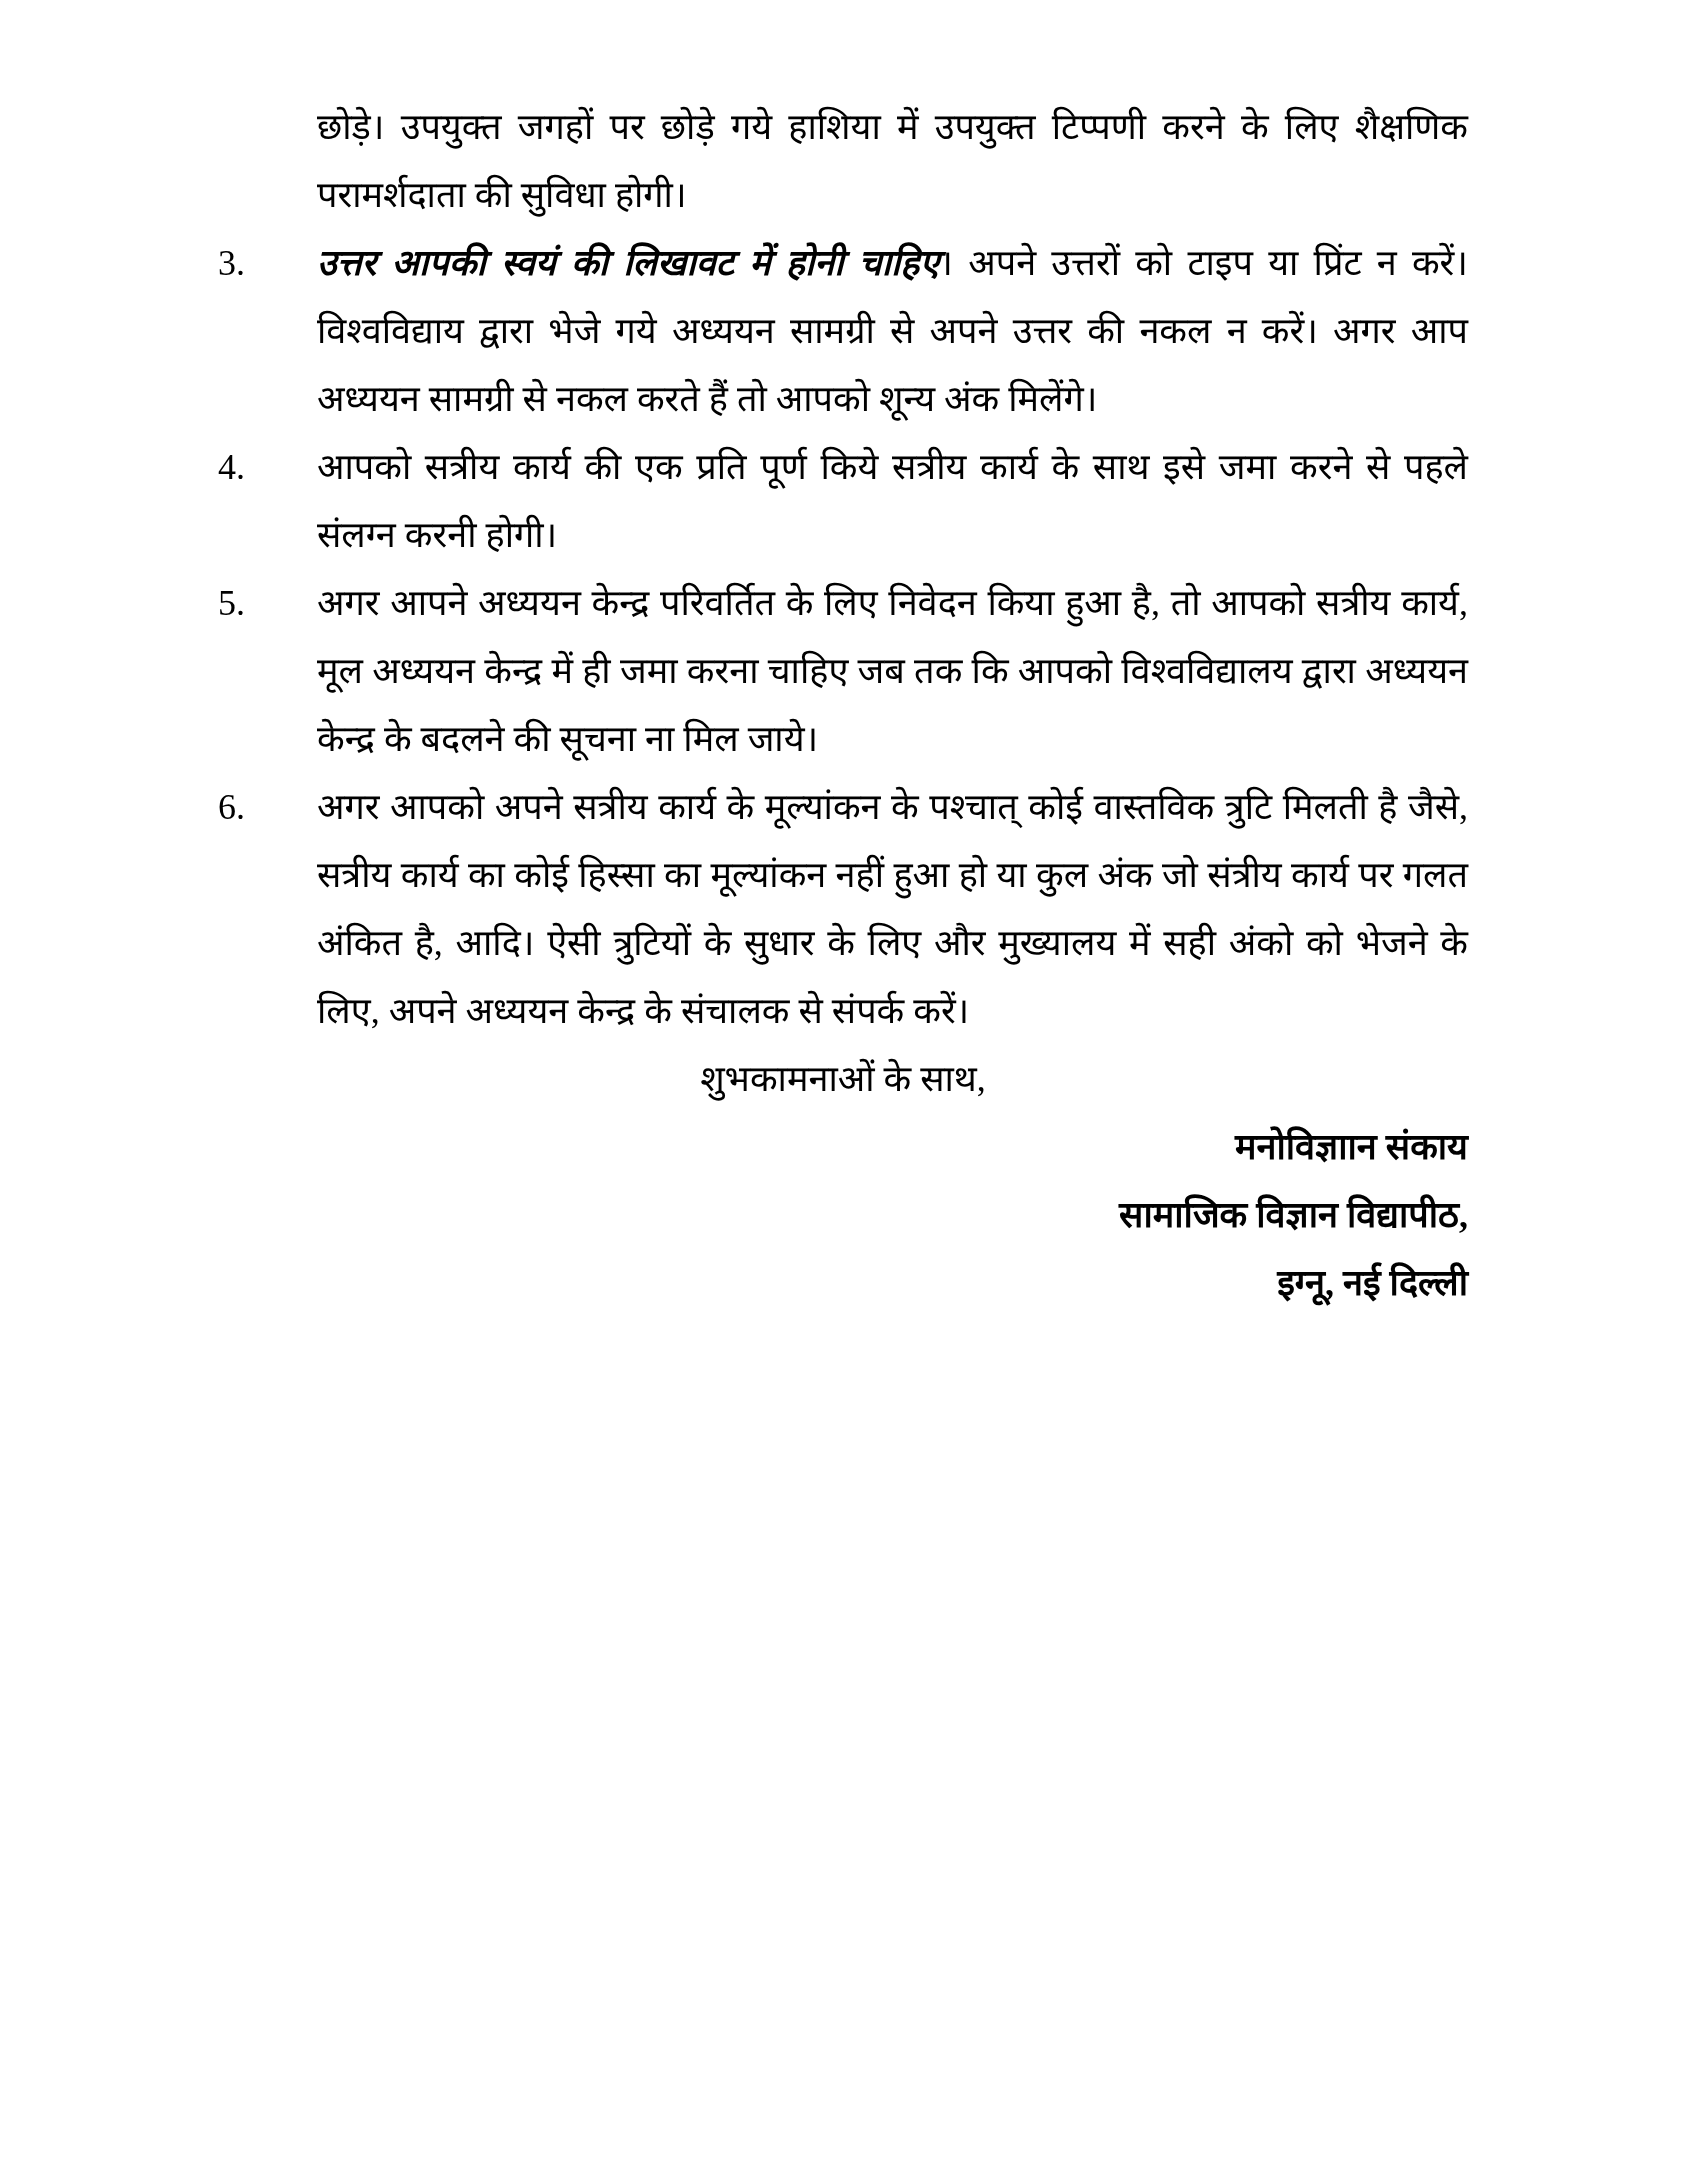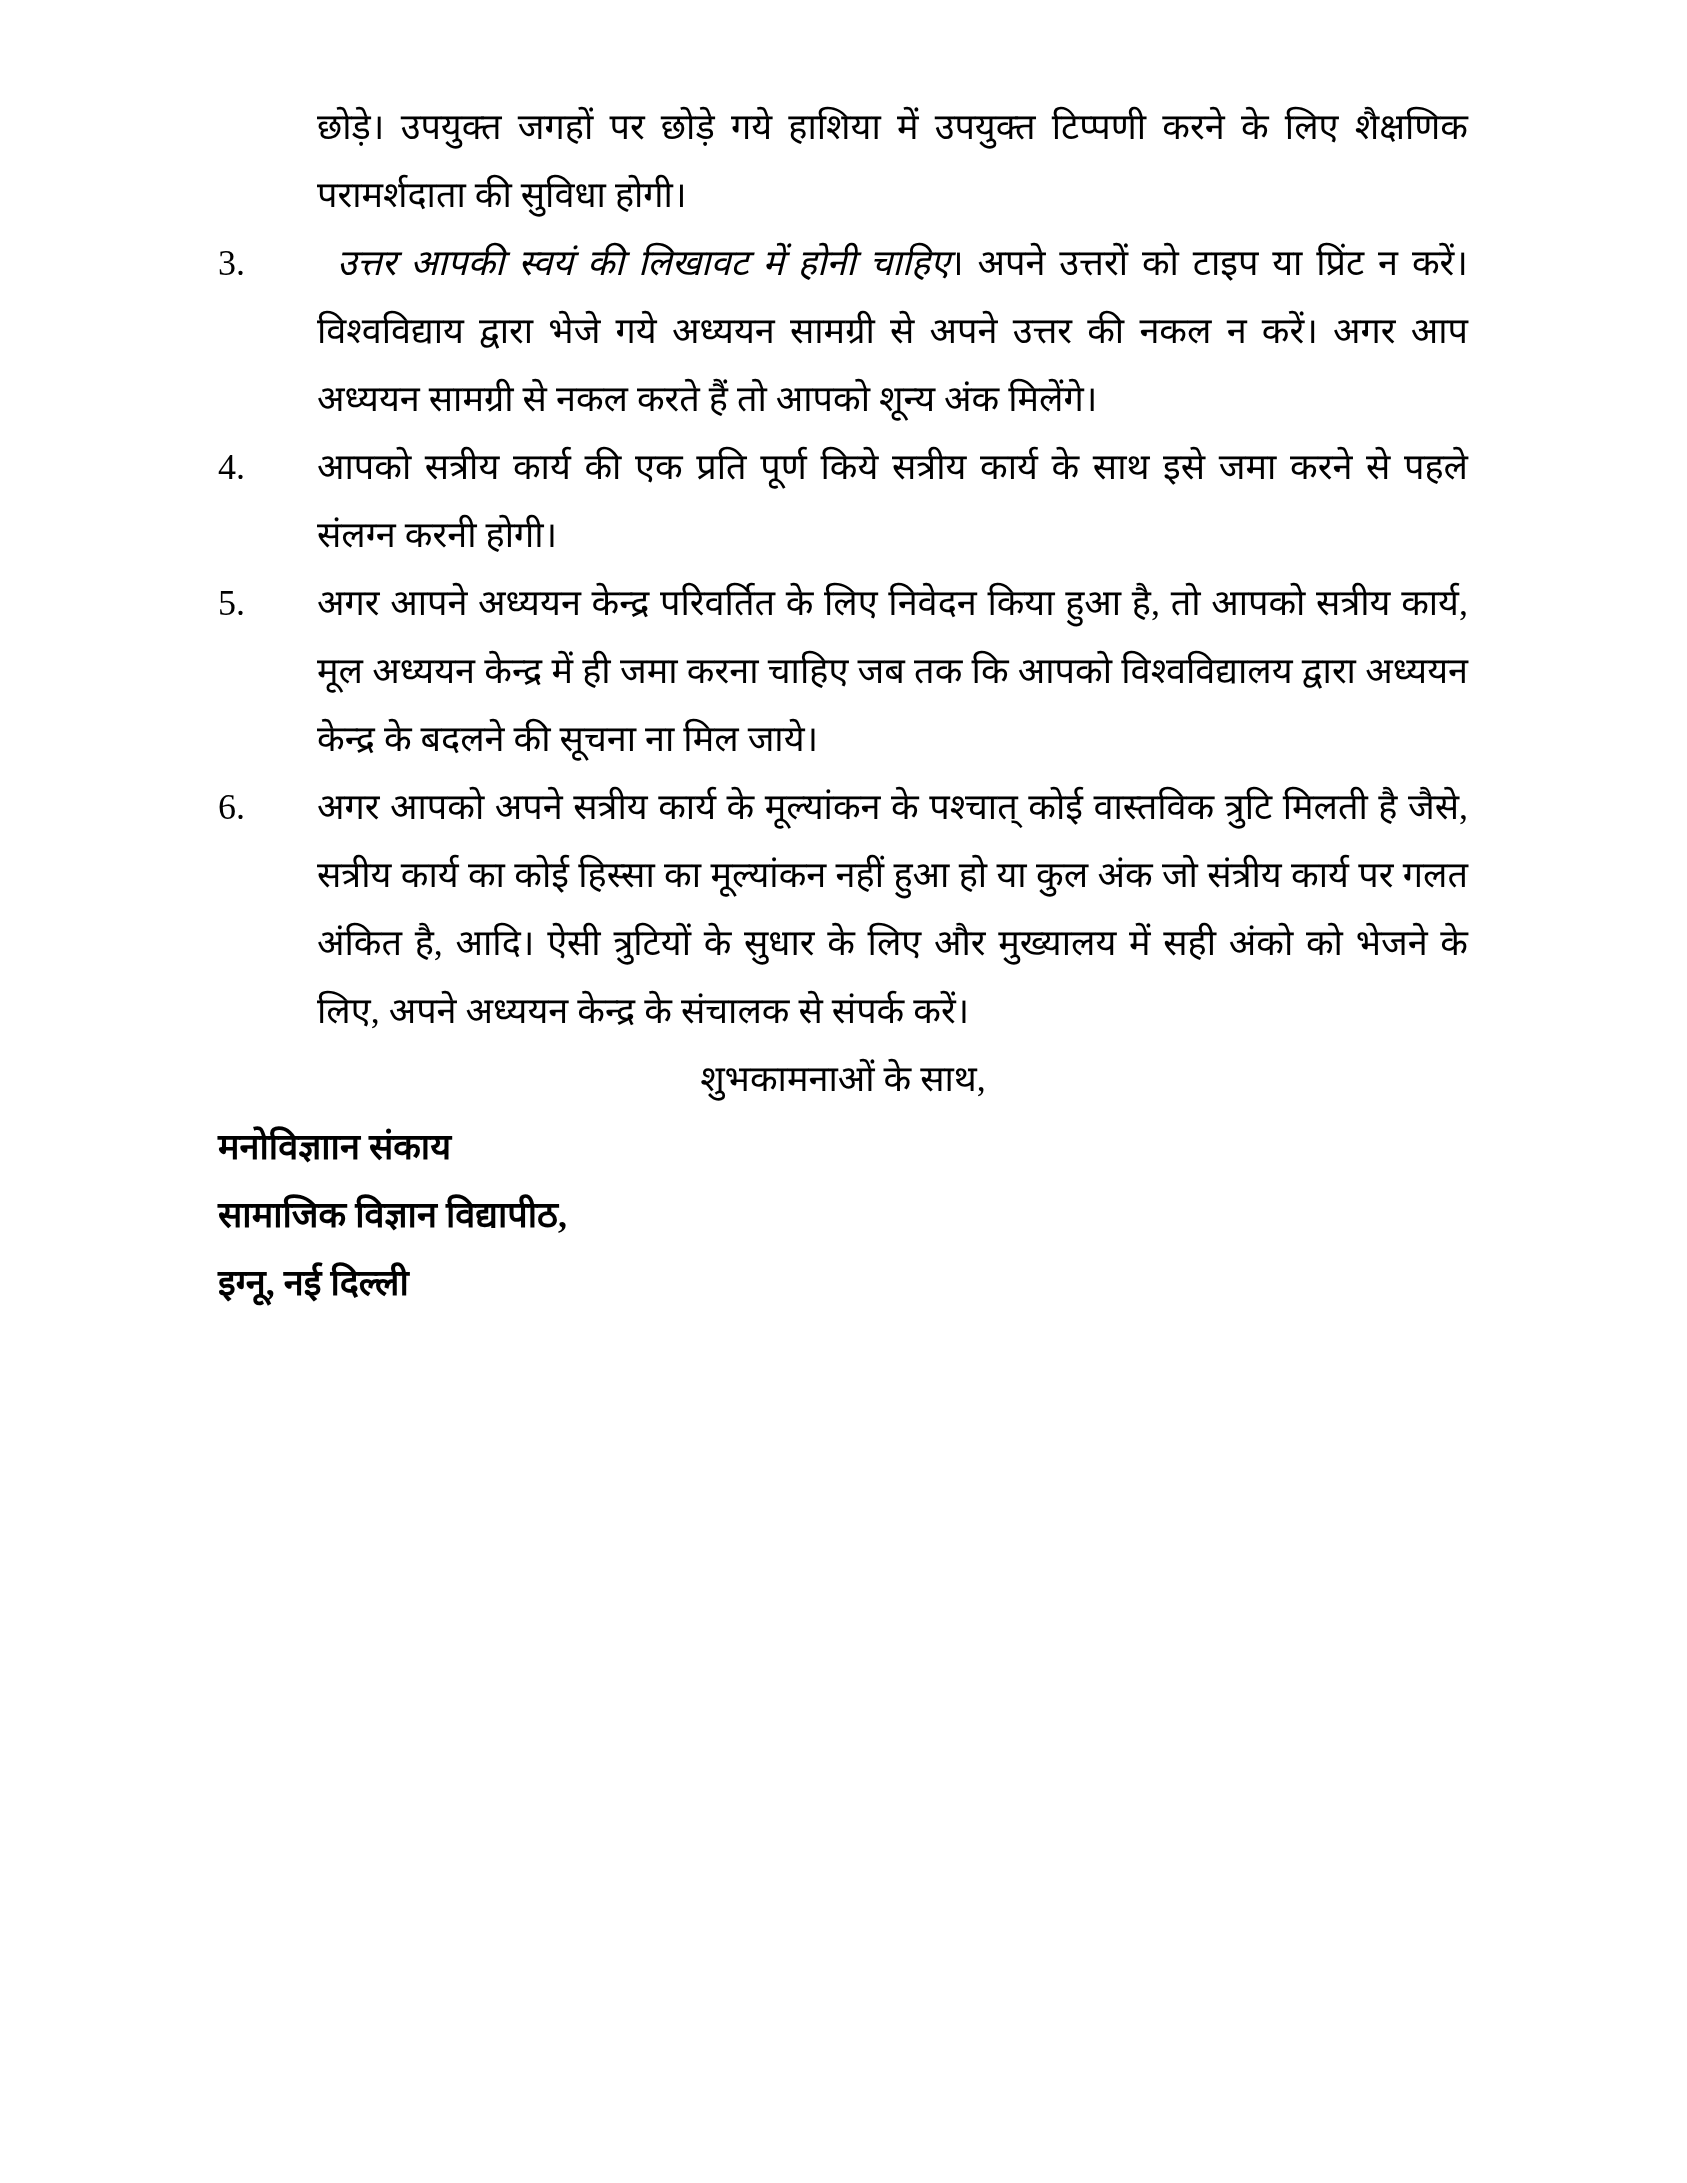--- a/index.html
+++ b/index.html
@@ -35,28 +35,28 @@
   }
   .list-num {
     flex: 0 0 99px;
     text-align: left;
   }
   .list-text {
     flex: 1 1 auto;
     text-align: justify;
   }
   .lead-emphasis {
-    font-weight: normal;
+    font-weight: bold;
     font-style: italic;
-    margin-left: 20px;
   }
   .closing-line {
     text-align: center;
   }
   .signature-block {
+    text-align: right;
     font-weight: bold;
   }
   .page-number {
     position: absolute;
     left: 0;
     right: 0;
     top: 1997px;
     text-align: center;
     font-size: 37px;
     line-height: 46px;

